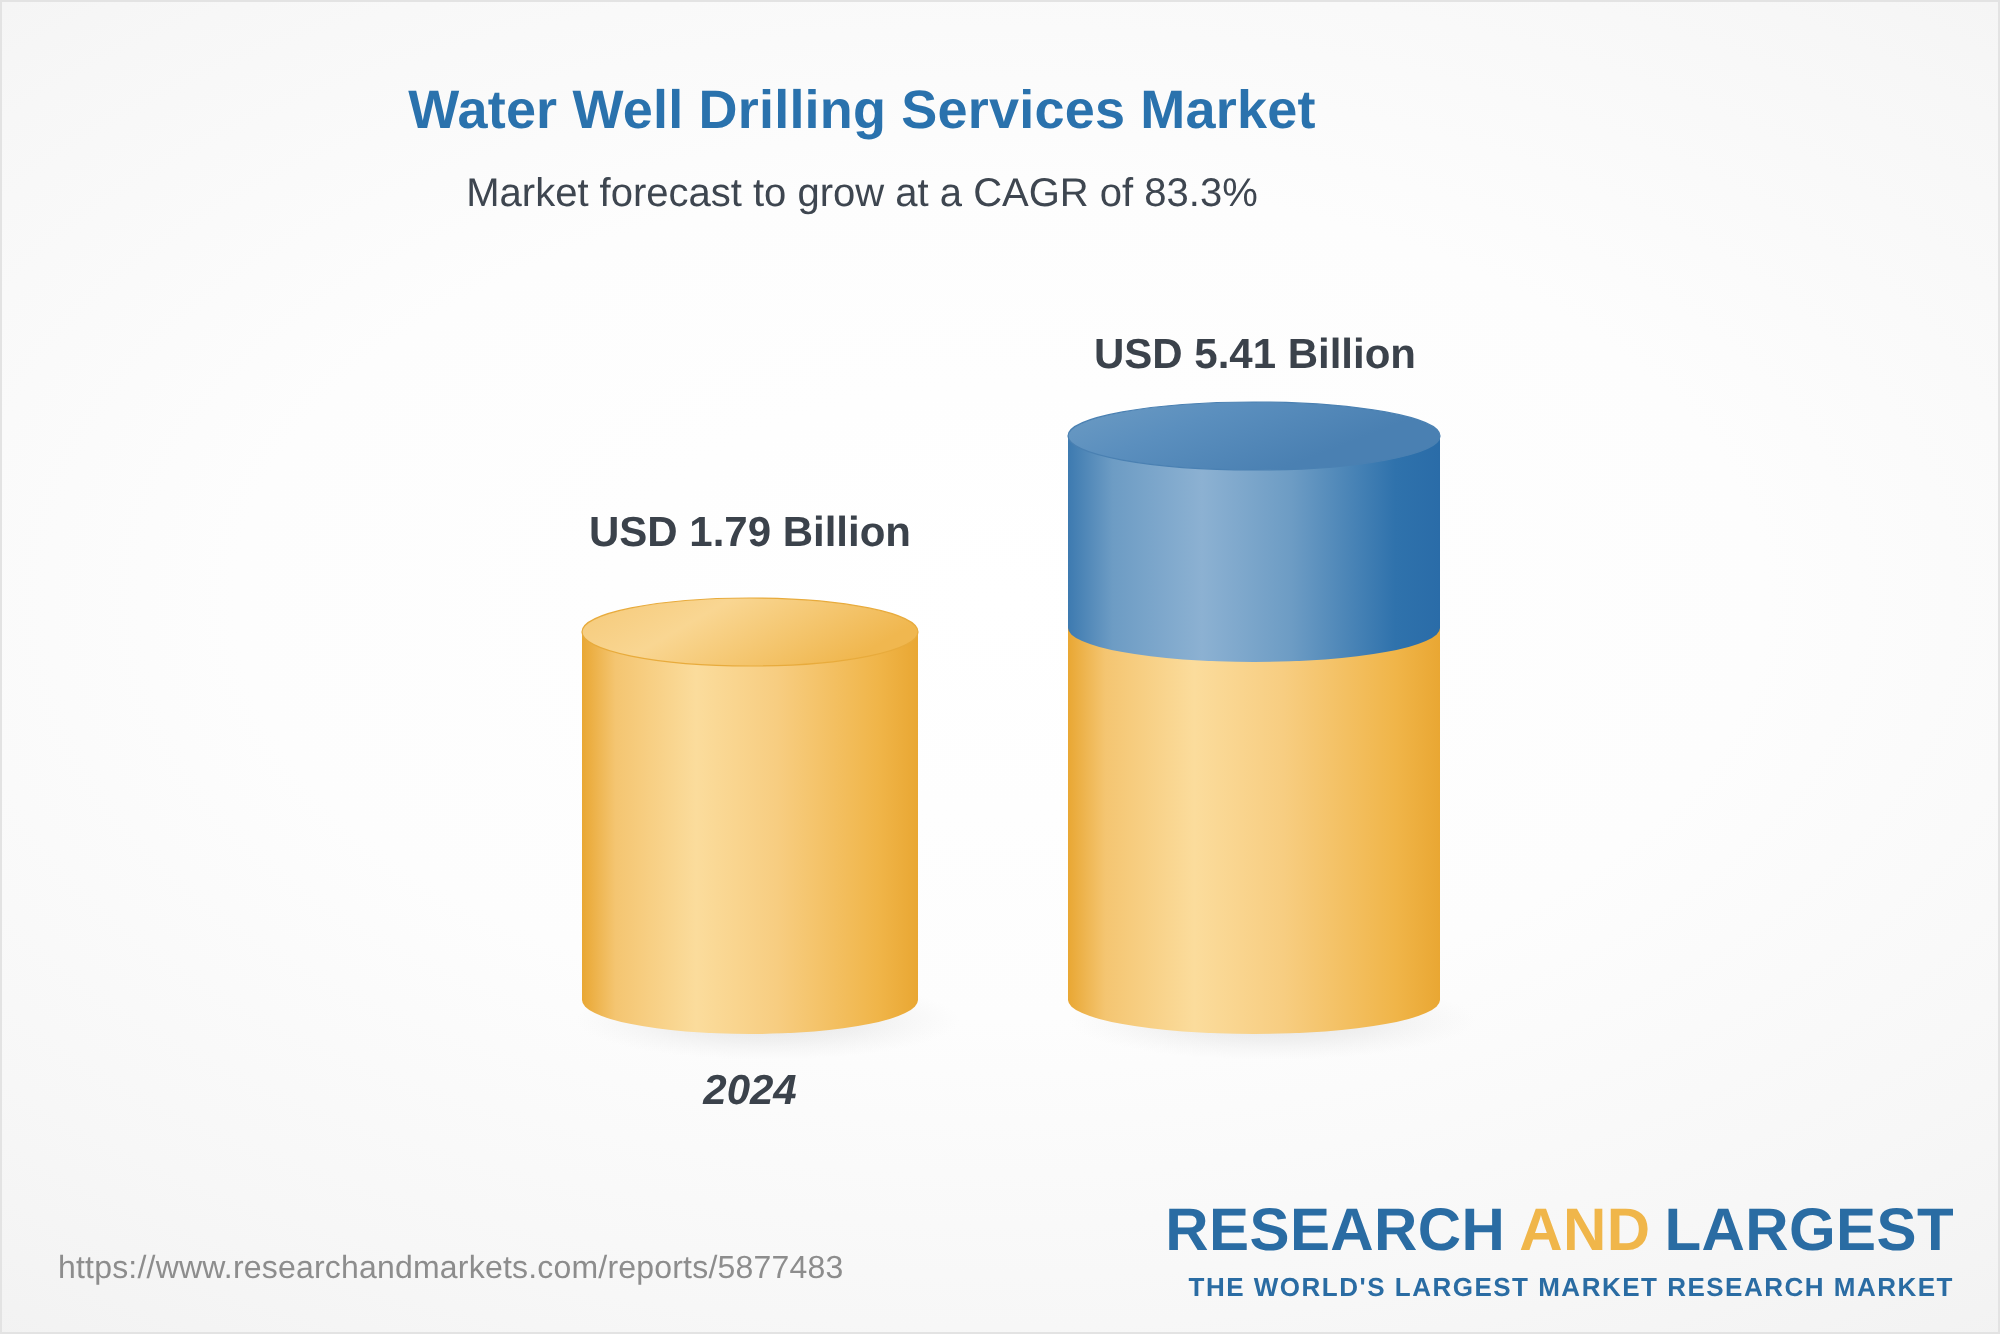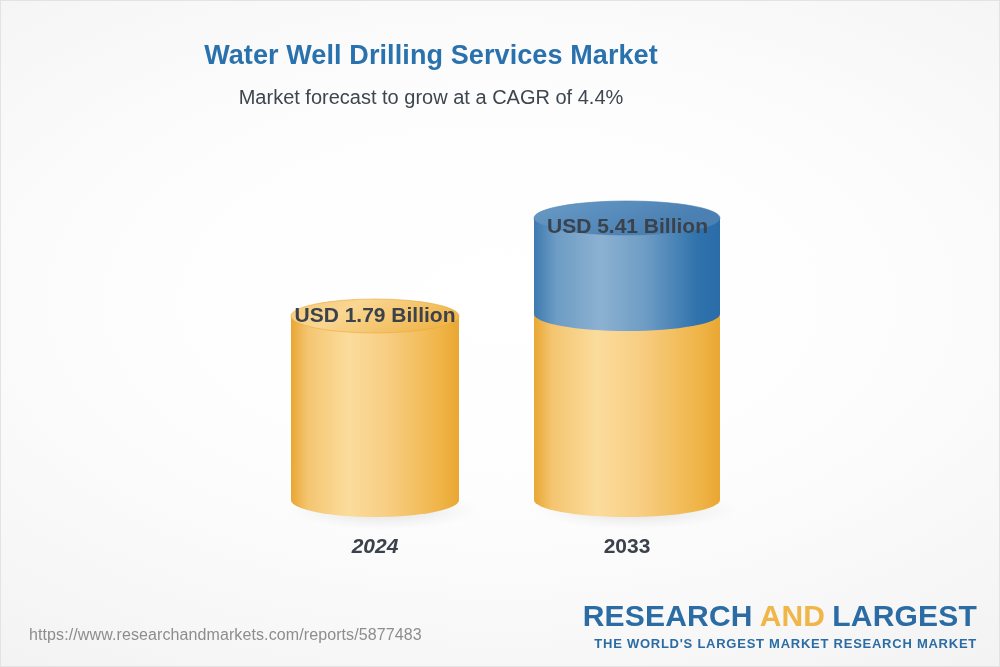--- a/index.html
+++ b/index.html
@@ -61,21 +61,20 @@
     display: block;
   }
 
   .val-label {
     position: absolute;
     font-size: 21px;
     font-weight: bold;
     color: #3b424b;
     white-space: nowrap;
     text-align: center;
-    margin-top: 48px;
   }
   .cat-label {
     position: absolute;
     font-size: 21px;
     font-weight: bold;
     color: #3b424b;
     white-space: nowrap;
     text-align: center;
   }
 
@@ -113,21 +112,21 @@
     white-space: nowrap;
   }
 </style>
 </head>
 <body>
 
 <div class="card">
 
   <div class="header">
     <h1 class="title">Water Well Drilling Services Market</h1>
-    <p class="subtitle">Market forecast to grow at a CAGR of 4.4%</p>
+    <p class="subtitle">Market forecast to grow at a CAGR of 83.3%</p>
   </div>
 
   <div class="plot">
     <svg width="1000" height="667" viewBox="0 0 1000 667">
       <defs>
 
         <linearGradient id="goldBody" x1="0" y1="0" x2="1" y2="0">
           <stop offset="0%" stop-color="#e9a733"></stop>
           <stop offset="10%" stop-color="#f4c571"></stop>
           <stop offset="34%" stop-color="#fbdc9c"></stop>
@@ -188,21 +187,20 @@
         <ellipse cx="626" cy="217" rx="93" ry="17" fill="url(#blueCap)" stroke="#4a80b2" stroke-width="0.6"></ellipse>
       </g>
     </svg>
 
     <div class="val-label" style="left: 274px; top: 254px; width: 200px;">USD 1.79 Billion</div>
 
     <div class="val-label" style="left: 524px; top: 165px; width: 205px;">USD 5.41 Billion</div>
 
     <div class="cat-label" style="left: 294px; top: 533px; width: 160px; font-style: italic;">2024</div>
 
-    <div class="cat-label" style="left: 546px; top: 533px; width: 160px;">2033</div>
   </div>
 
   <div class="footer-url">https://www.researchandmarkets.com/reports/5877483</div>
 
   <div class="logo">
     <div class="logo-main">
       <span class="lg-blue">RESEARCH</span><span class="lg-gold" style="margin:0 7px;">AND</span><span class="lg-blue">LARGEST</span>
     </div>
     <div class="logo-tag">THE WORLD'S LARGEST MARKET RESEARCH MARKET</div>
   </div>

